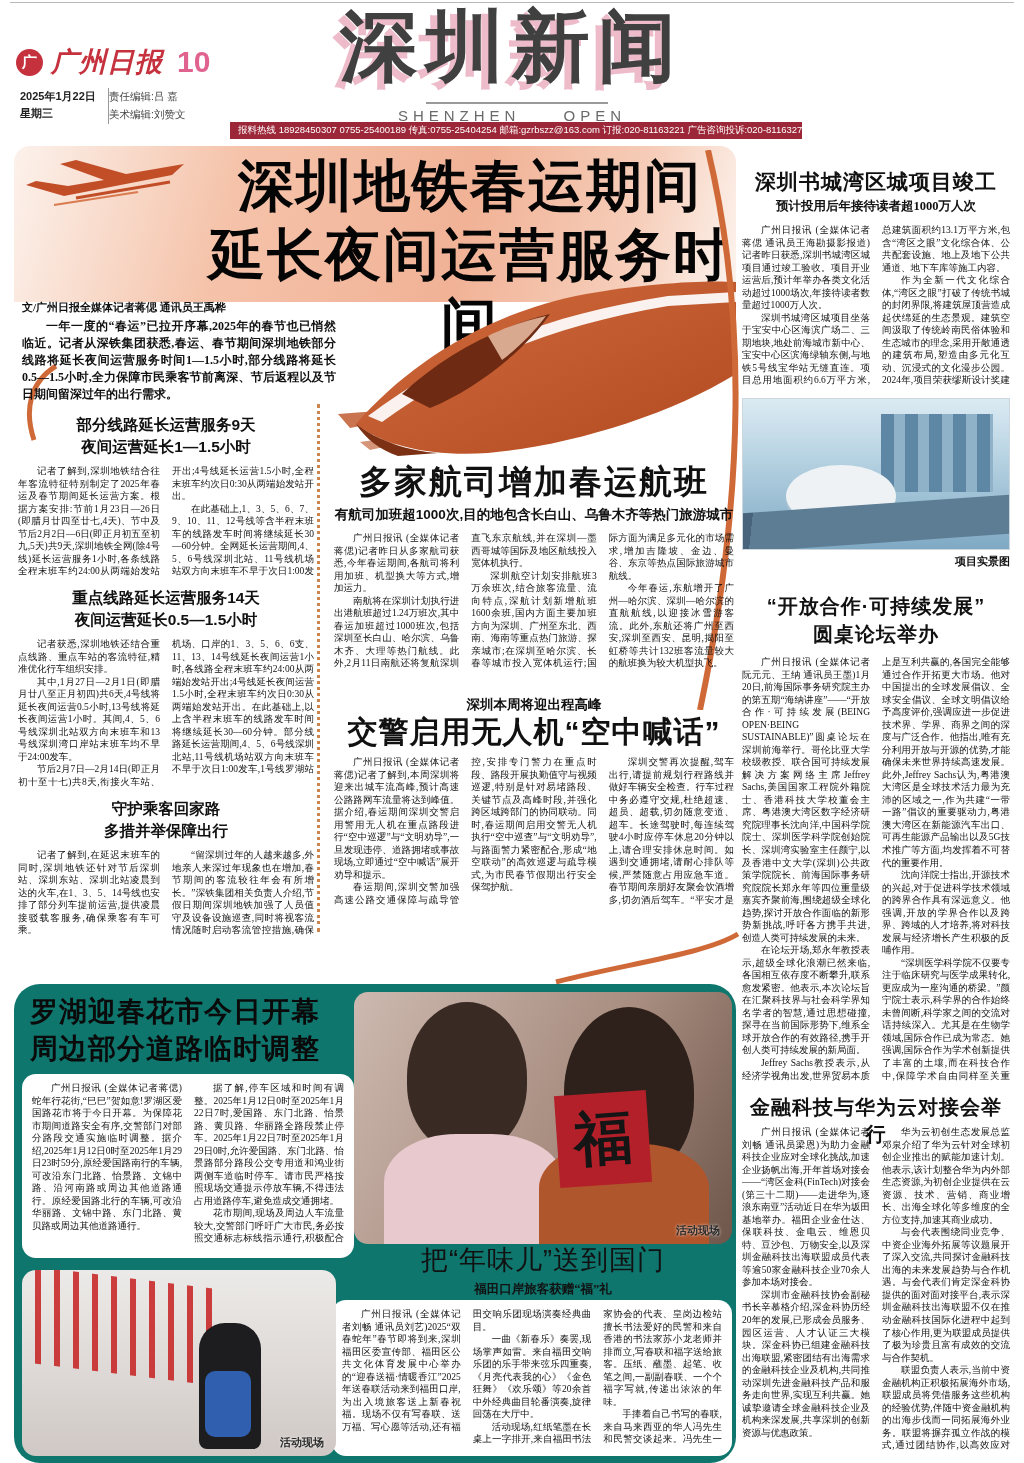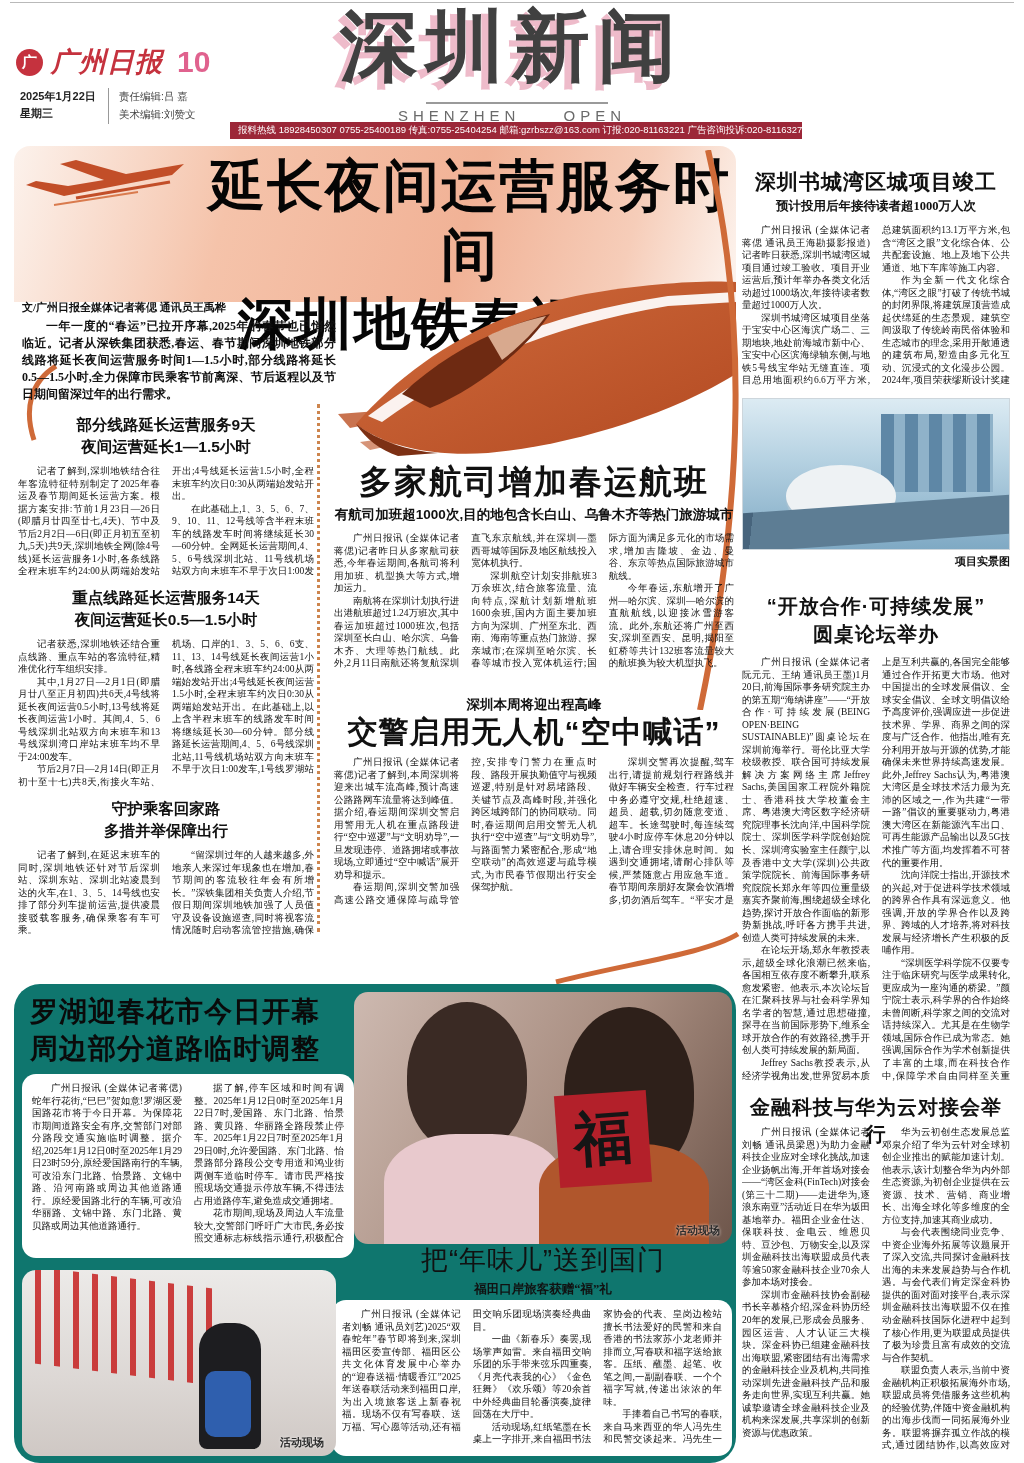--- a/index.html
+++ b/index.html
@@ -8,21 +8,21 @@
   .abs{position:absolute;}
   .top-rule{left:10px;right:10px;top:2px;border-top:1px solid #b9b9b9;}
 
   
   .logo-row{left:16px;top:44px;display:flex;align-items:center;gap:8px;}
   .seal{width:27px;height:27px;border-radius:50%;background:#c5323e;color:#fff;display:flex;align-items:center;justify-content:center;
         font-size:15px;font-weight:bold;font-family:"Liberation Sans",sans-serif;}
   .logo-txt{font-size:27px;font-weight:bold;font-style:italic;color:#c5323e;letter-spacing:1px;}
   .page-num{font-size:30px;font-weight:900;color:#e0628e;font-family:"Liberation Sans",sans-serif;margin-left:6px;}
   .date-block{left:20px;top:88px;font-size:11px;font-weight:bold;color:#222;line-height:1.55;font-family:"Liberation Sans",sans-serif;}
-  .editor-block{left:108px;top:88px;font-size:10.5px;color:#444;line-height:1.7;border-left:1px solid #999;padding-left:10px;
+  .editor-block{left:108px;top:88px;font-size:10.5px;color:#444;line-height:1.7;border-left:1px solid #999;
         font-family:"Liberation Sans",sans-serif;}
   .section-title{left:0;right:0;top:2px;text-align:center;font-size:78px;font-weight:900;color:#404040;
         letter-spacing:8px;text-shadow:-7px 6px 0 #eebbca;line-height:1.15;}
   .title-rule{left:426px;width:182px;top:102px;border-top:2px solid #9a9a9a;}
   .title-en{left:0;right:0;top:107px;text-align:center;font-size:15px;color:#6a6a6a;letter-spacing:5px;word-spacing:34px;
         font-family:"Liberation Sans",sans-serif;}
   .hotline{left:230px;top:122px;width:572px;height:17px;background:#9c2738;color:#fff;display:flex;align-items:center;
         justify-content:space-between;padding:0 8px;box-sizing:border-box;font-family:"Liberation Sans",sans-serif;}
   .hotline span{font-size:9.5px;white-space:nowrap;}
   .app-badge{width:22px;height:11px;border:1px solid #fff;border-radius:2px;background:rgba(255,255,255,.25);}
@@ -145,22 +145,22 @@
 
   <div class="abs hero-band"></div>
 
   <svg class="abs plane" viewBox="0 0 180 64">
     <path d="M170,14 L112,24 L62,10 L46,14 L90,30 L54,36 L22,31 L12,35 L50,46 L158,25 Z" fill="#c24e28"></path>
     <path d="M62,48 L156,32" stroke="#c24e28" stroke-width="3" fill="none"></path>
     <path d="M40,55 L124,42" stroke="#d97b4e" stroke-width="2" fill="none"></path>
   </svg>
 
   <div class="abs hero-head">
+    <div>深圳地铁春运期间</div>
     <div>延长夜间运营服务时间</div>
-    <div>深圳地铁春运期间</div>
   </div>
 
   <svg class="abs train" viewBox="0 0 398 208">
     <defs>
       <linearGradient id="tg" x1="0" y1="0" x2="1" y2="1">
         <stop offset="0" stop-color="#d06b3c"></stop>
           <stop offset="1" stop-color="#b34a22"></stop>
       </linearGradient>
     </defs>
     <path d="M0,158 L132,148 L12,172 Z" fill="#c05a30" opacity=".85"></path>

